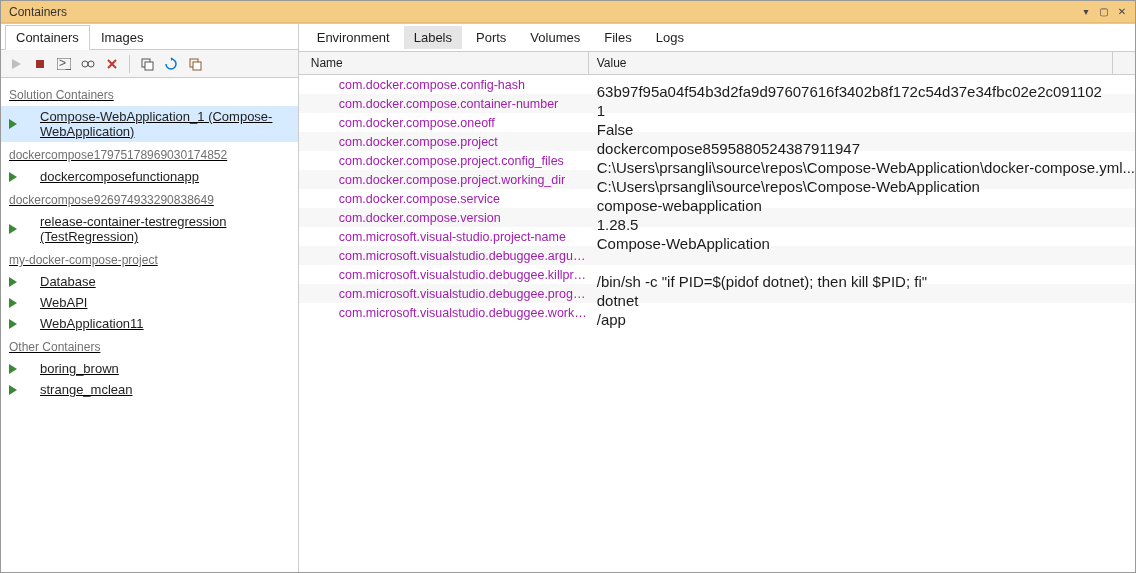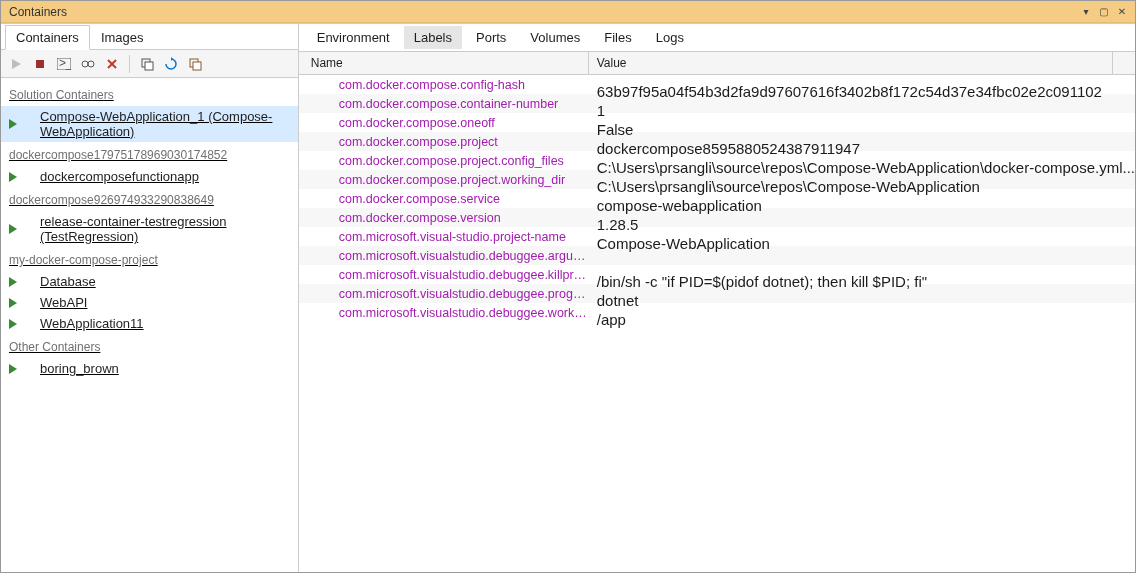--- a/index.html
+++ b/index.html
@@ -132,20 +132,24 @@
         </div>
         <div class="tree-item">
           <span class="play-icon"></span>
           <span class="tree-label">WebApplication11</span>
         </div>
         <div class="tree-section">Other Containers</div>
         <div class="tree-item">
           <span class="play-icon"></span>
           <span class="tree-label">boring_brown</span>
         </div>
+        <div class="tree-item">
+          <span class="play-icon"></span>
+          <span class="tree-label">strange_mclean</span>
+        </div>
       </div>
   </div>
 
   <div class="right-pane">
     <div class="right-tabs" id="right-tabs">
         <div class="right-tab">Environment</div>
         <div class="right-tab active">Labels</div>
         <div class="right-tab">Ports</div>
         <div class="right-tab">Volumes</div>
         <div class="right-tab">Files</div>

